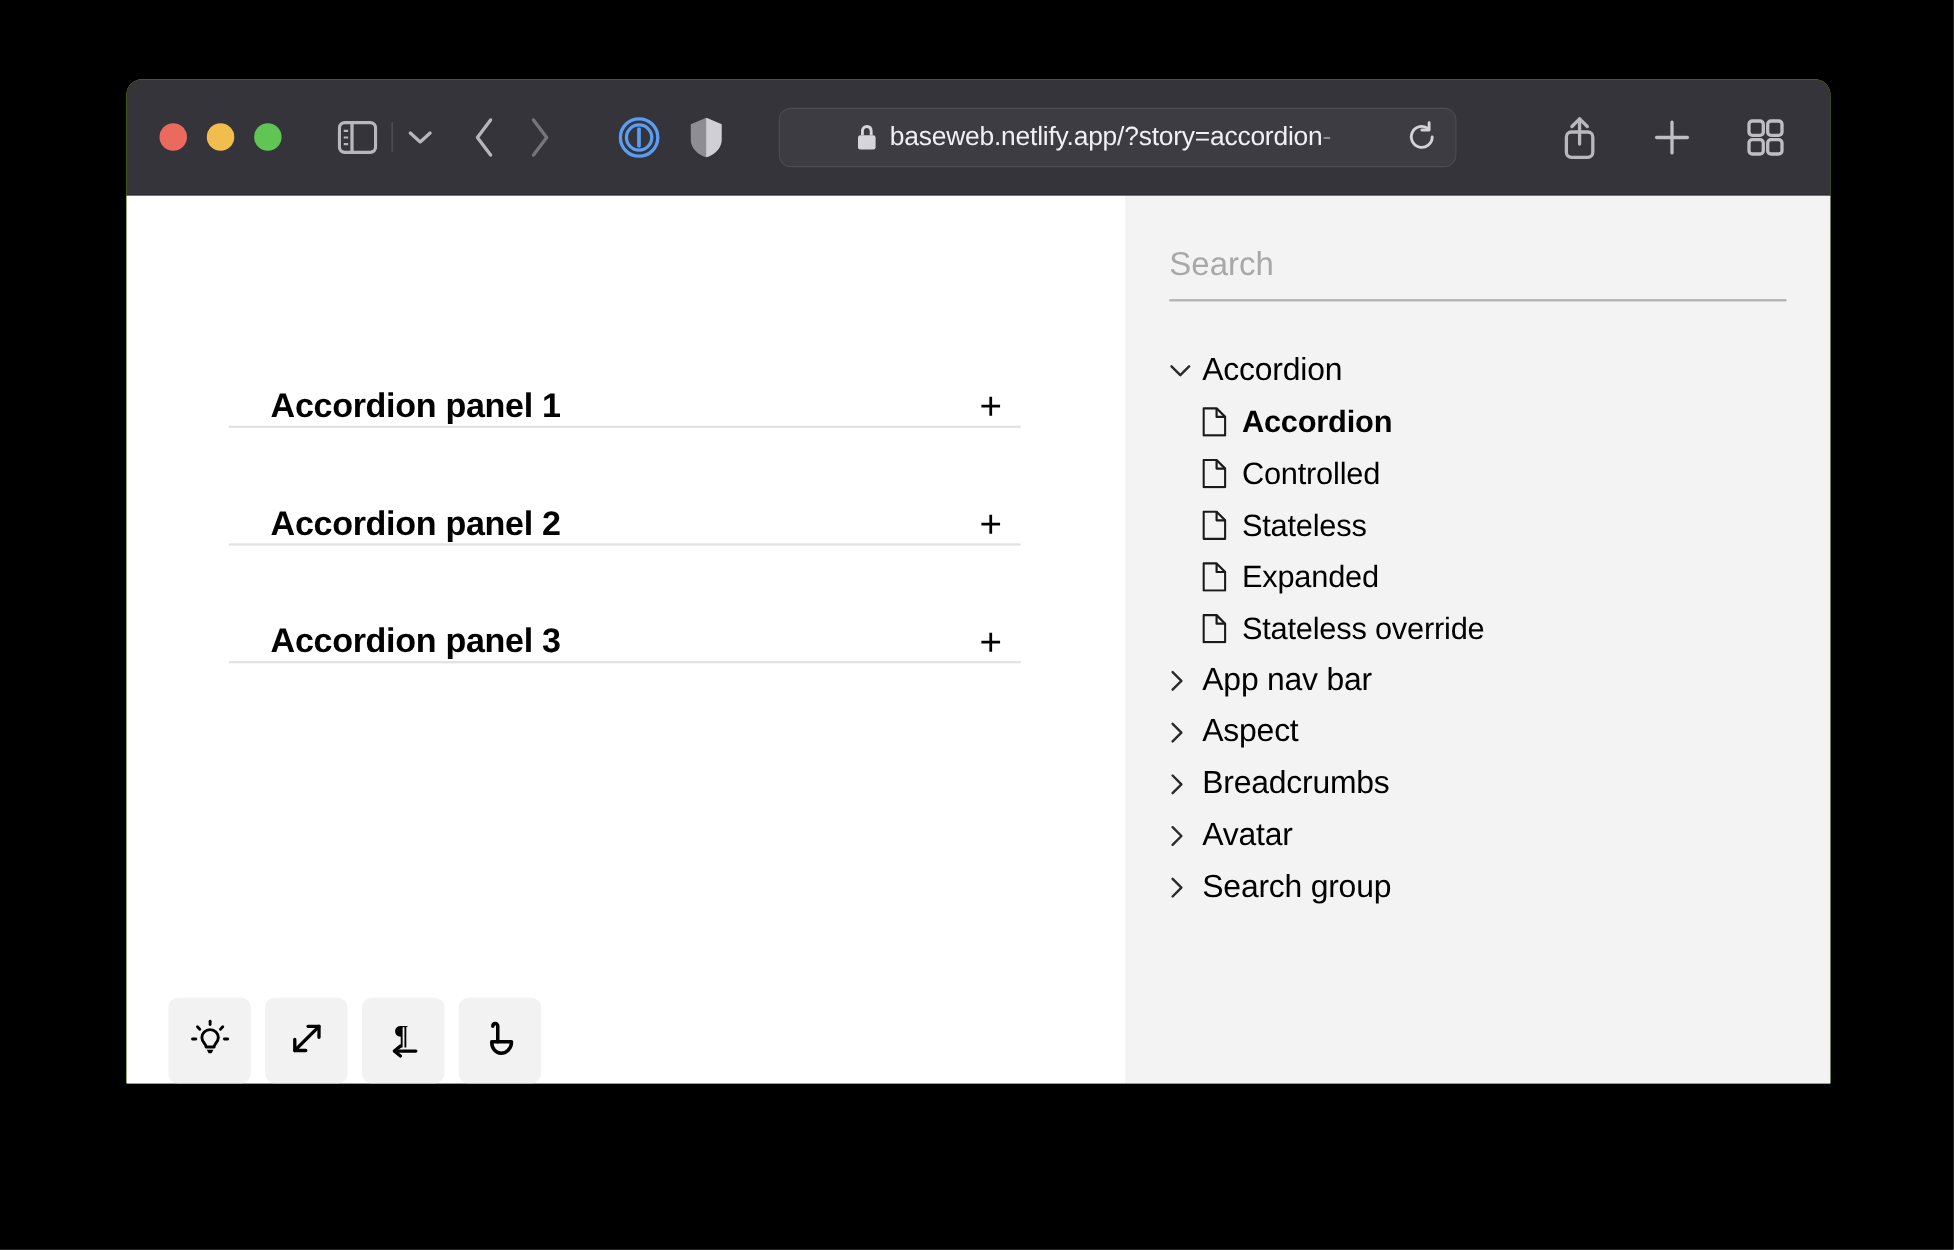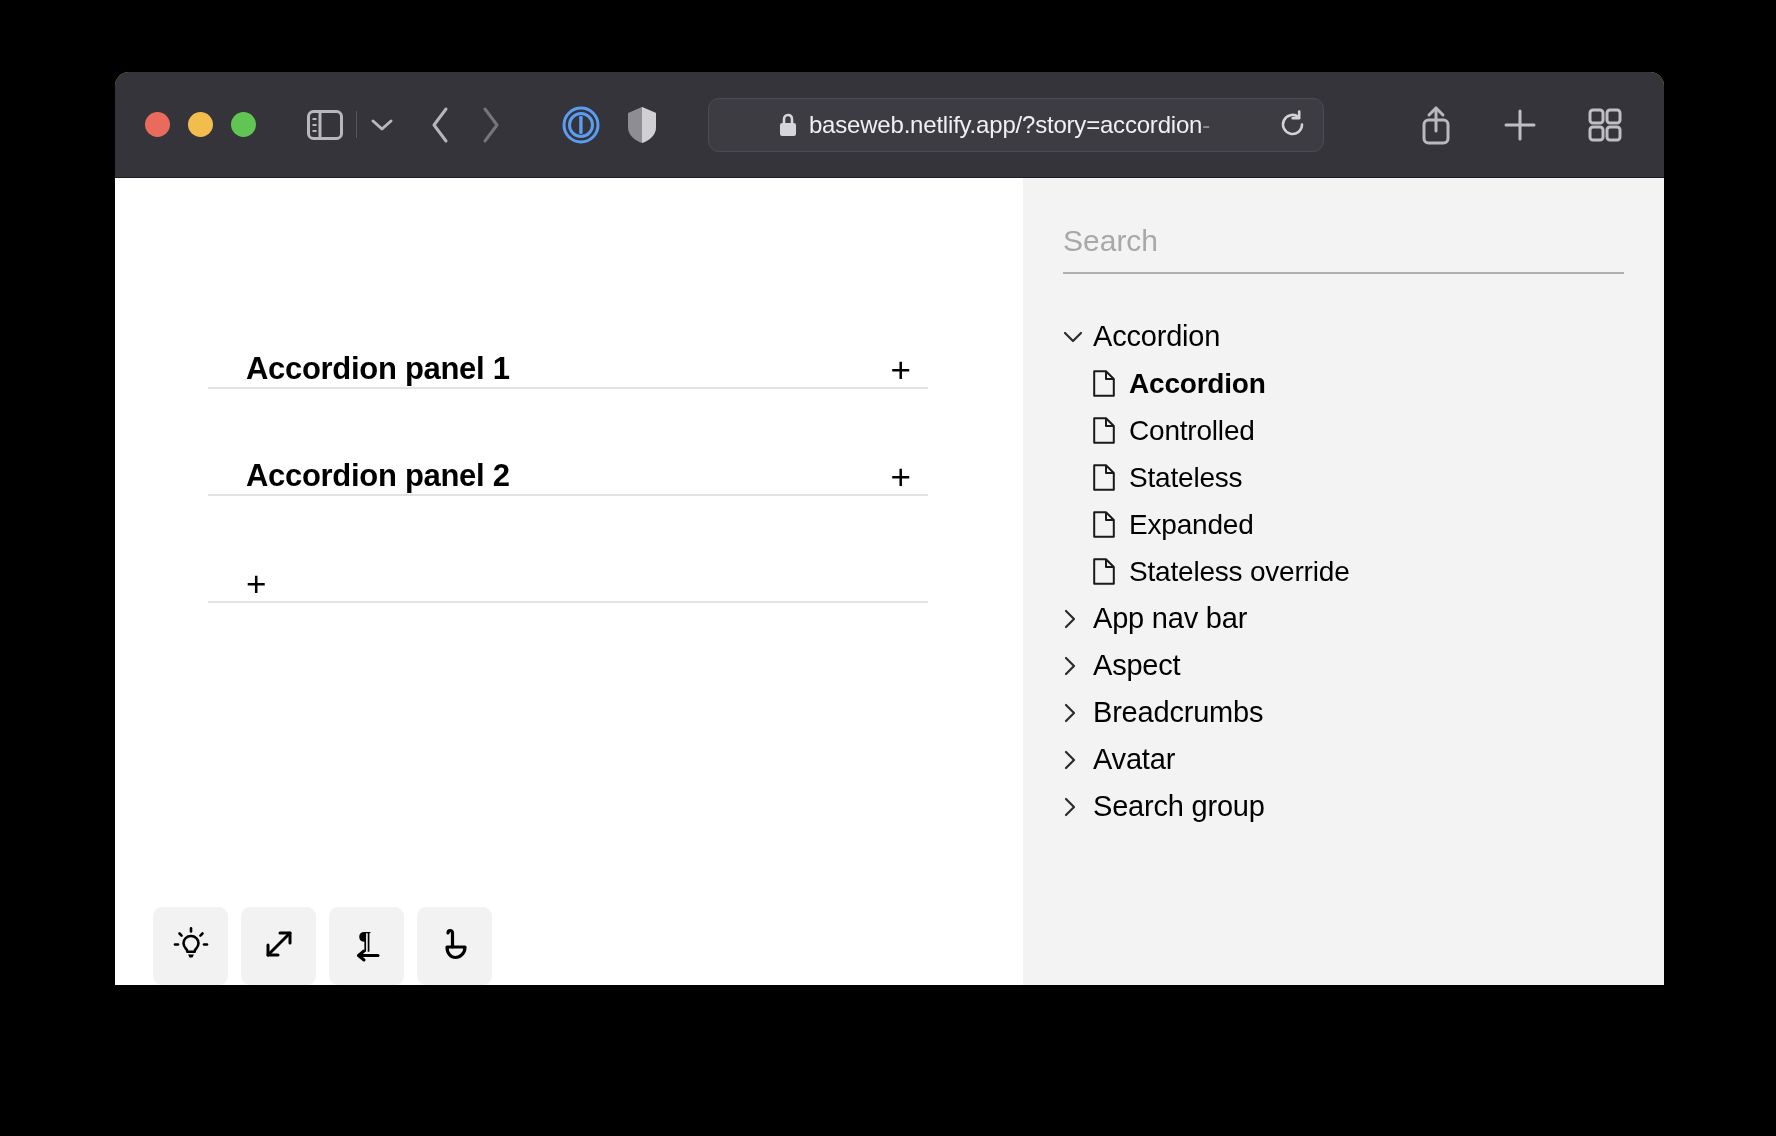--- a/index.html
+++ b/index.html
@@ -274,20 +274,21 @@
         <div class="accordion-item">
           <div class="accordion-header">
             <span class="accordion-title">Accordion panel 2</span>
             <span class="accordion-plus">+</span>
           </div>
           <div class="accordion-divider"></div>
         </div>
 
         <div class="accordion-item">
           <div class="accordion-header">
+            <span class="accordion-title">Accordion panel 3</span>
             <span class="accordion-plus">+</span>
           </div>
           <div class="accordion-divider"></div>
         </div>
 
       </div>
 
       <div id="bottom-tools">
 
         <div class="tool-btn">

